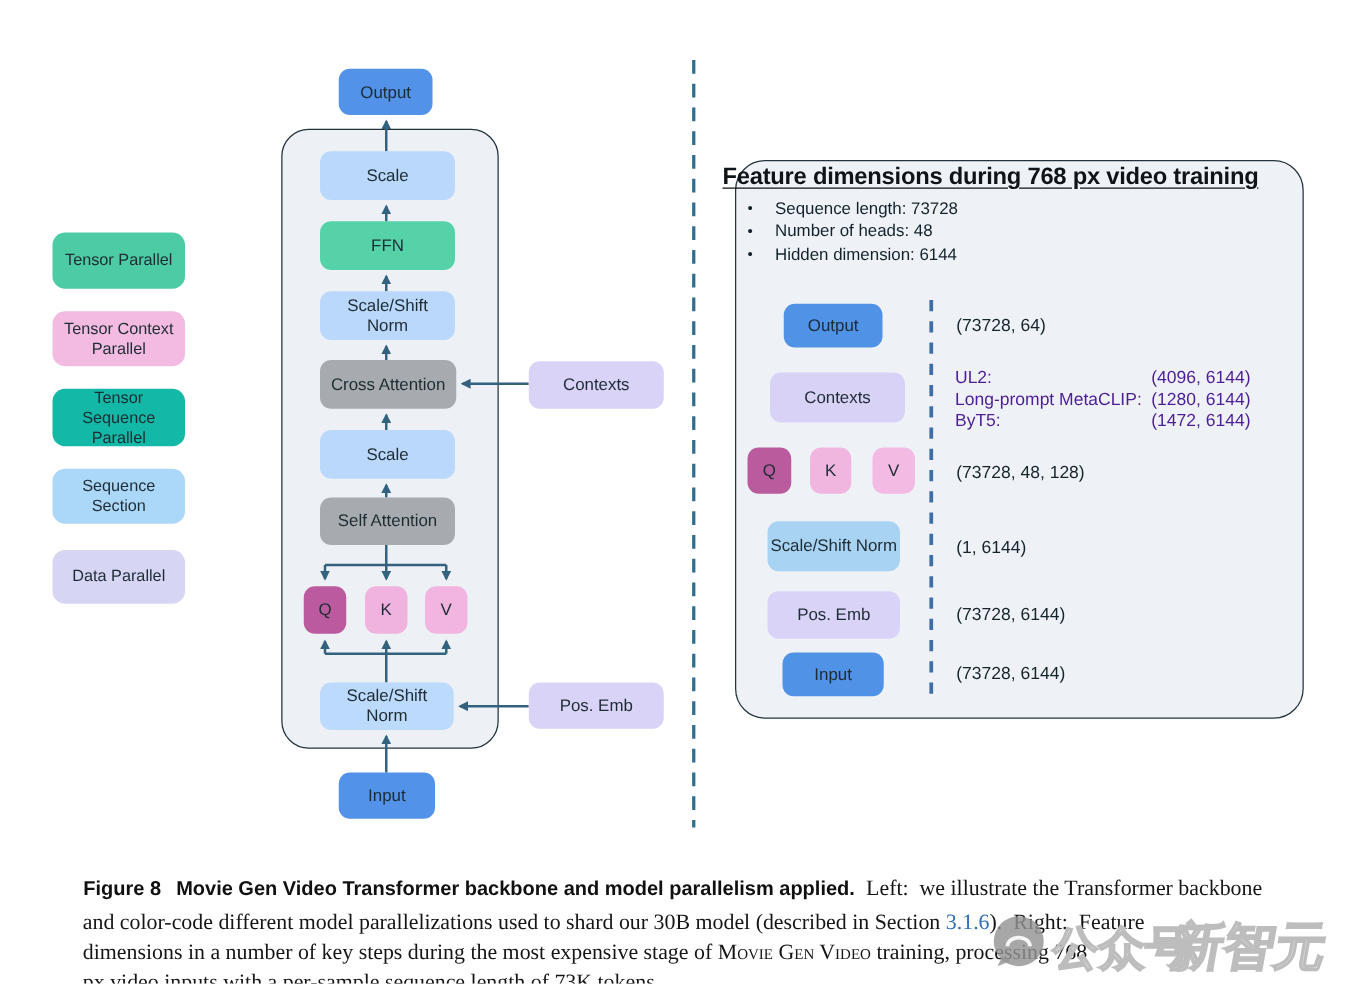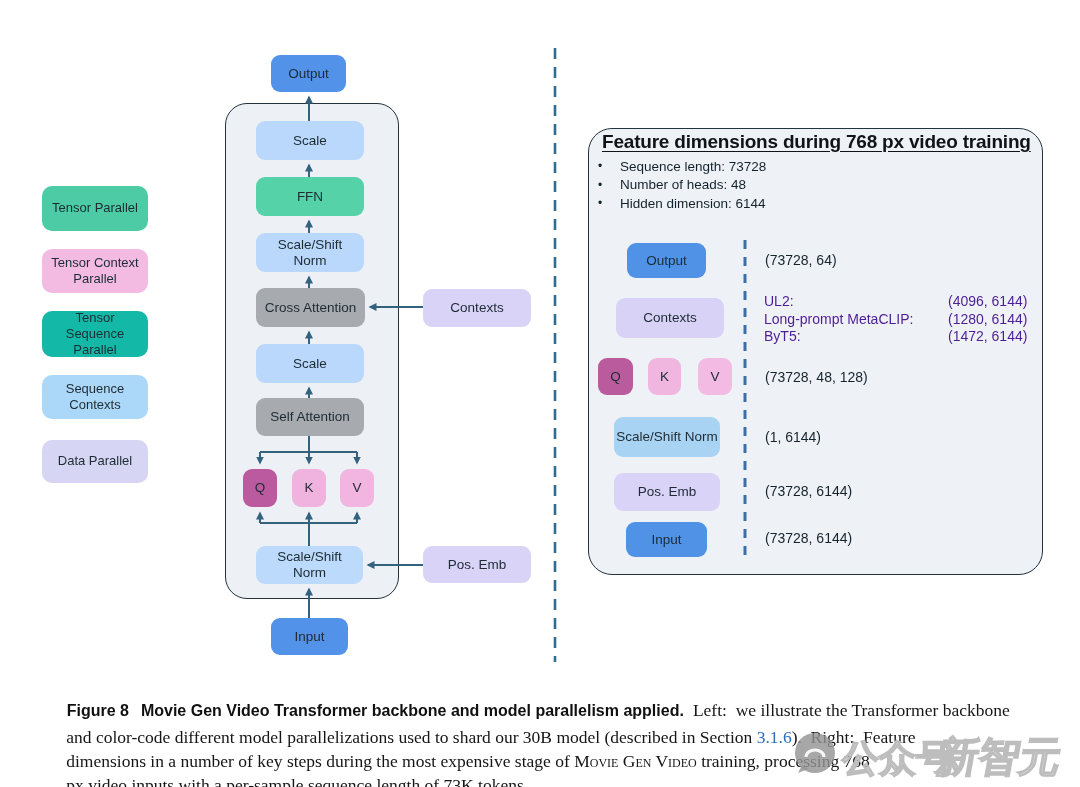--- a/index.html
+++ b/index.html
@@ -11,21 +11,21 @@
         border-radius:9px;font-size:13.5px;font-weight:500;color:#1d2b33;
         text-align:center;line-height:1.18;padding:2px 6px;box-sizing:border-box;z-index:3;}
   .legend-item{position:absolute;left:42px;width:106px;display:flex;align-items:center;justify-content:center;
         border-radius:10px;font-size:13px;font-weight:500;color:#1d2b33;text-align:center;line-height:1.25;
         padding:2px 8px;box-sizing:border-box;}
   .container{position:absolute;left:225px;top:103px;width:174px;height:496px;
         background:#edf1f6;border:1.6px solid #22333c;border-radius:22px;z-index:1;box-sizing:border-box;}
   .arrows{position:absolute;left:0;top:0;z-index:2;}
   .panel{position:absolute;left:588px;top:128px;width:455px;height:447px;background:#eef2f7;
         border:1.8px solid #22333c;border-radius:24px;box-sizing:border-box;z-index:1;}
-  .panel-title{position:absolute;left:602px;top:131px;font-size:19px;font-weight:700;color:#0e1418;
+  .panel-title{position:absolute;left:578px;top:131px;font-size:19px;font-weight:700;color:#0e1418;
         text-decoration:underline;text-underline-offset:3px;z-index:3;letter-spacing:-0.2px;}
   .bullet-row{position:absolute;display:flex;font-size:13.5px;font-weight:500;color:#13222a;z-index:3;height:18.5px;align-items:center;}
   .bullet-dot{width:22px;text-align:left;font-size:12px;}
   .pnode{position:absolute;display:flex;align-items:center;justify-content:center;border-radius:9px;
         font-size:13.5px;font-weight:500;color:#1d2b33;text-align:center;line-height:1.18;z-index:3;box-sizing:border-box;}
   .dim{position:absolute;font-size:14px;font-weight:500;color:#15232b;z-index:3;white-space:nowrap;}
   .ctx-col{position:absolute;font-size:14px;font-weight:500;color:#4c1d95;line-height:17.5px;z-index:3;white-space:nowrap;}
   .caption{position:absolute;left:40px;width:1008px;color:#161616;z-index:2;}
   .cap-line{position:absolute;left:0;white-space:pre-wrap;width:1008px;}
   .cap-bold{font-family:"Liberation Sans",sans-serif;font-weight:700;font-size:16px;color:#101010;}
@@ -38,21 +38,21 @@
 </style>
 </head>
 <body>
 
 <div class="page">
 
   <div>
     <div class="legend-item" style="top: 186px; height: 45px; background: rgb(76, 203, 165);">Tensor Parallel</div>
     <div class="legend-item" style="top: 249px; height: 44px; background: rgb(243, 187, 226);">Tensor Context Parallel</div>
     <div class="legend-item" style="top: 311px; height: 46px; background: #14b8a6;">Tensor Sequence Parallel</div>
-    <div class="legend-item" style="top: 375px; height: 44px; background: rgb(171, 216, 248);">Sequence Contexts</div>
+    <div class="legend-item" style="top: 375px; height: 44px; background: rgb(171, 216, 248);">Sequence Section</div>
     <div class="legend-item" style="top: 440px; height: 43px; background: rgb(215, 213, 244);">Data Parallel</div>
   </div>
 
   <div class="container"></div>
 
   <svg class="arrows" width="1080" height="787" viewBox="0 0 1080 787">
     <defs>
       <marker id="ah" markerWidth="9" markerHeight="9" refX="6.5" refY="4" orient="auto" markerUnits="userSpaceOnUse">
         <path d="M0,0 L8,4 L0,8 Z" fill="#33627f"></path>
       </marker>
@@ -119,21 +119,21 @@
   <div class="pnode" style="left: 614px; top: 417px; width: 106px; height: 40px; background: rgb(169, 211, 243);">Scale/Shift Norm</div>
   <div class="pnode" style="left: 614px; top: 473px; width: 106px; height: 38px; background: rgb(217, 211, 248);">Pos. Emb</div>
   <div class="pnode" style="left: 626px; top: 522px; width: 81px; height: 35px; background: rgb(79, 146, 230);">Input</div>
 
   <div class="dim" style="left:765px;top:252px">(73728, 64)</div>
   <div class="ctx-col" style="left:764px;top:293px">
     <div>UL2:</div>
     <div>Long-prompt MetaCLIP:</div>
     <div>ByT5:</div>
   </div>
-  <div class="ctx-col" style="left:948px;top:293px">
+  <div class="ctx-col" style="left:921px;top:293px">
     <div>(4096, 6144)</div>
     <div>(1280, 6144)</div>
     <div>(1472, 6144)</div>
   </div>
   <div class="dim" style="left:765px;top:369px">(73728, 48, 128)</div>
   <div class="dim" style="left:765px;top:429px">(1, 6144)</div>
   <div class="dim" style="left:765px;top:483px">(73728, 6144)</div>
   <div class="dim" style="left:765px;top:530px">(73728, 6144)</div>
 
   <div class="caption">

